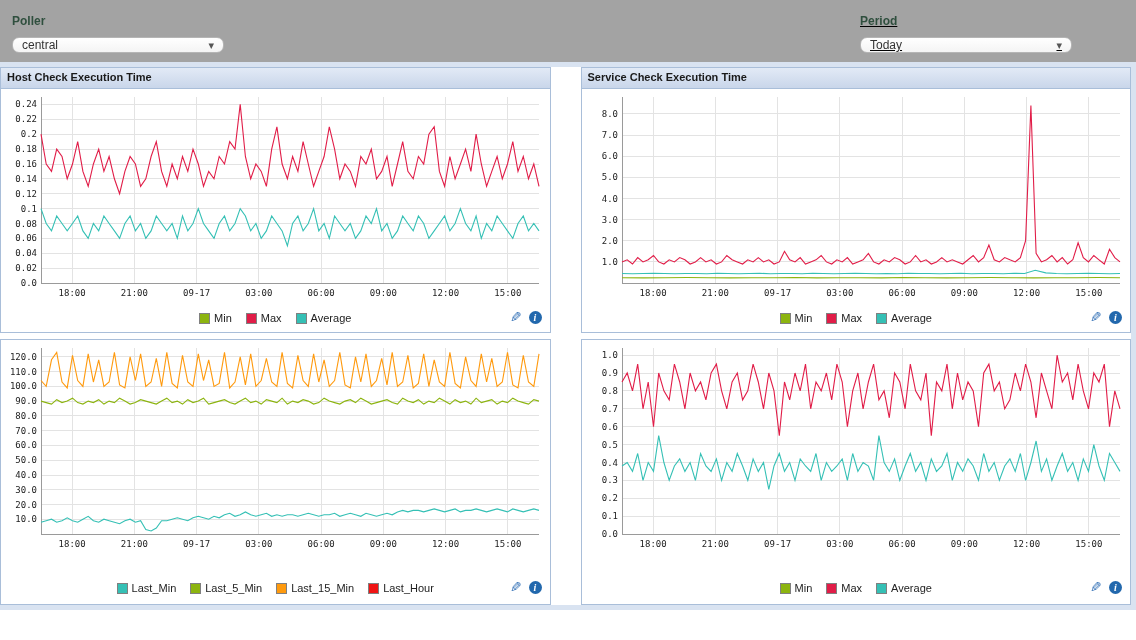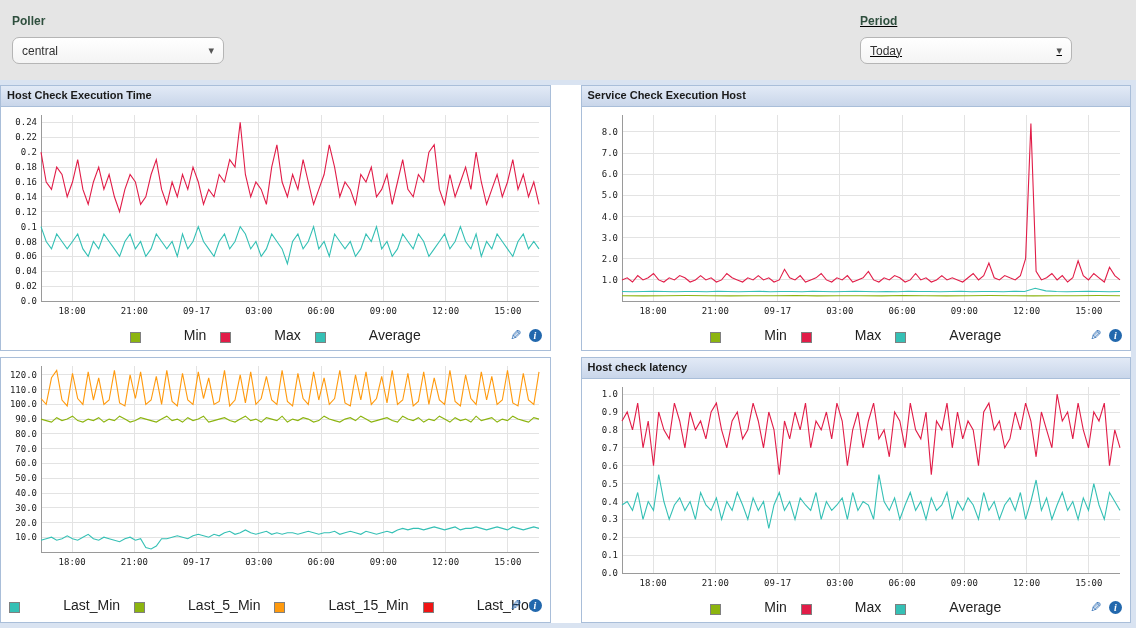--- a/index.html
+++ b/index.html
@@ -4,22 +4,22 @@
 <style>
   * { box-sizing: border-box; }
   html,body { margin:0; padding:0; }
   body {
     width:1136px; height:640px; overflow:hidden;
     background:#ffffff;
     font-family:"Liberation Sans", sans-serif;
   }
   
   .topbar {
-    height:80px; padding:14px 0 16px 12px;
-    display:flex; justify-content:space-between; background:#e5e5e5;
+    height:62px; padding:14px 0 16px 12px;
+    display:flex; justify-content:space-between; background:#a3a3a3;
   }
   .filter { display:flex; flex-direction:column; gap:9px; }
   .filter.period { margin-right:64px;text-decoration:underline; }
   .filter-label { font-size:12px; font-weight:bold; color:#2f4f3e; }
   .select {
     width:212px; height:27px; border:1px solid #b5b5b5; border-radius:7px;
     background:linear-gradient(#ffffff,#f4f4f4);
     display:flex; align-items:center; justify-content:space-between;
     padding:0 9px; font-size:12px; color:#333; cursor:pointer;
   }
@@ -46,21 +46,21 @@
   svg { display:block; }
   .grid  { stroke:#e3e3e3; shape-rendering:crispEdges; }
   .axis  { stroke:#9a9a9a; shape-rendering:crispEdges; }
   .ylab  { font:9px "DejaVu Sans Mono", monospace; fill:#222; text-anchor:end; }
   .xlab  { font:9px "DejaVu Sans Mono", monospace; fill:#222; text-anchor:middle; }
   
   .panel-footer {
     flex:0 0 31px; position:relative;
     display:flex; align-items:center; justify-content:center;
   }
-  .li { display:inline-flex; align-items:flex-end; margin:0 7px; font-size:14px; color:#222;gap:39px; }
+  .li { display:inline-flex; align-items:flex-end; margin:0 7px; font-size:11px; color:#222; }
   .sw { width:11px; height:11px; border:1px solid #808080; margin-right:4px; display:inline-block; }
   .panel-icons { position:absolute; right:8px; top:7px; display:flex; gap:7px; align-items:center; }
   .pencil { color:#2e6db4; font-size:14px; line-height:14px; transform:scaleX(-1); cursor:pointer; }
   .info {
     width:13px; height:13px; border-radius:50%; background:#2268ad; color:#fff;
     font-family:"Liberation Serif", serif; font-style:italic; font-weight:bold; font-size:10px;
     text-align:center; line-height:13px; cursor:pointer;
   }
 </style>
 </head>
@@ -149,21 +149,21 @@
             <span>Average</span>
           </span></div>
       <div class="panel-icons">
         <span class="pencil">✎</span>
         <span class="info">i</span>
       </div>
     </div>
   </div>
 
   <div class="panel">
-    <div class="panel-header">Service Check Execution Host</div>
+    <div class="panel-header">Service Check Execution Time</div>
     <div class="chart-wrap">
       <svg width="548" height="214">
           <line class="grid" x1="40" y1="172.9" x2="538" y2="172.9"></line>
           <text class="ylab" x="36" y="175.9">1.0</text>
           <line class="grid" x1="40" y1="151.7" x2="538" y2="151.7"></line>
           <text class="ylab" x="36" y="154.7">2.0</text>
           <line class="grid" x1="40" y1="130.6" x2="538" y2="130.6"></line>
           <text class="ylab" x="36" y="133.6">3.0</text>
           <line class="grid" x1="40" y1="109.5" x2="538" y2="109.5"></line>
           <text class="ylab" x="36" y="112.5">4.0</text>
@@ -281,21 +281,20 @@
             <span>Last_Hour</span>
           </span></div>
       <div class="panel-icons">
         <span class="pencil">✎</span>
         <span class="info">i</span>
       </div>
     </div>
   </div>
 
   <div class="panel">
-    <div class="panel-header">Host check latency</div>
     <div class="chart-wrap">
       <svg width="548" height="214">
           <line class="grid" x1="40" y1="194.0" x2="538" y2="194.0"></line>
           <text class="ylab" x="36" y="197">0.0</text>
           <line class="grid" x1="40" y1="176.1" x2="538" y2="176.1"></line>
           <text class="ylab" x="36" y="179.1">0.1</text>
           <line class="grid" x1="40" y1="158.2" x2="538" y2="158.2"></line>
           <text class="ylab" x="36" y="161.2">0.2</text>
           <line class="grid" x1="40" y1="140.3" x2="538" y2="140.3"></line>
           <text class="ylab" x="36" y="143.3">0.3</text>

